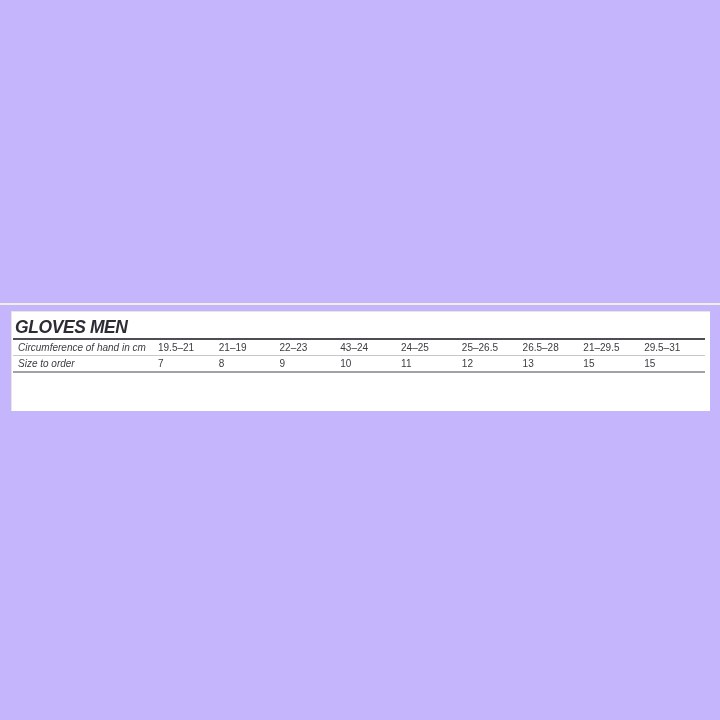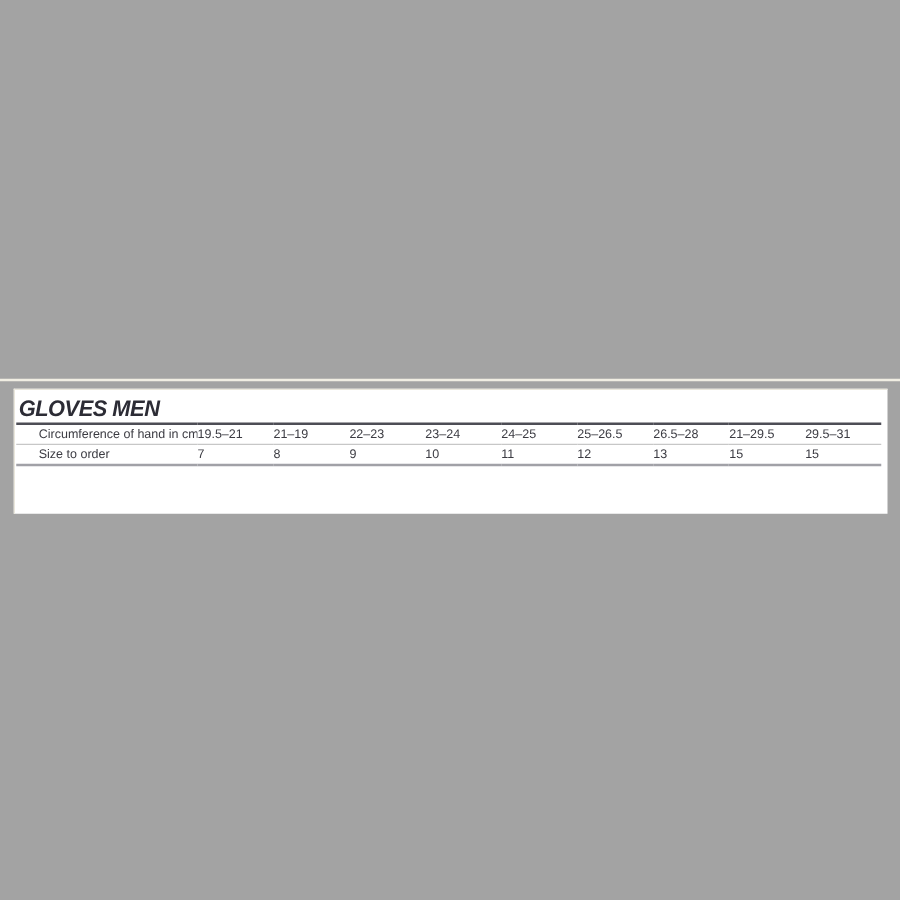--- a/index.html
+++ b/index.html
@@ -5,21 +5,21 @@
   html, body {
     margin: 0;
     padding: 0;
     background: #ffffff;
     font-family: "Liberation Sans", sans-serif;
   }
   .page {
     position: relative;
     width: 720px;
     height: 720px;
-    background: #a3a3a3;
+    background: #c4b5fd;
     overflow: hidden;
   }
   .top-rule {
     position: absolute;
     left: 0;
     top: 303px;
     width: 720px;
     height: 2px;
     background: #f1eee3;
   }
@@ -62,21 +62,22 @@
   table.size-table th,
   table.size-table td {
     text-align: left;
     vertical-align: middle;
     font-weight: normal;
     padding: 2px 0 2px 0;
     white-space: nowrap;
     overflow: hidden;
   }
   table.size-table th.lbl {
-    padding-left: 18px;
+    padding-left: 5px;
+    font-style: italic;
   }
 </style>
 </head>
 <body>
 
 <div class="page">
   <div class="top-rule"></div>
 
   <div class="panel">
     <h1 class="panel-title">GLOVES MEN</h1>
@@ -93,21 +94,21 @@
           <col>
           <col>
           <col>
       </colgroup>
       <tbody>
         <tr>
           <th class="lbl">Circumference of hand in cm</th>
           <td>19.5–21</td>
           <td>21–19</td>
           <td>22–23</td>
-          <td>23–24</td>
+          <td>43–24</td>
           <td>24–25</td>
           <td>25–26.5</td>
           <td>26.5–28</td>
           <td>21–29.5</td>
           <td>29.5–31</td>
         </tr>
         <tr>
           <th class="lbl">Size to order</th>
           <td>7</td>
           <td>8</td>

